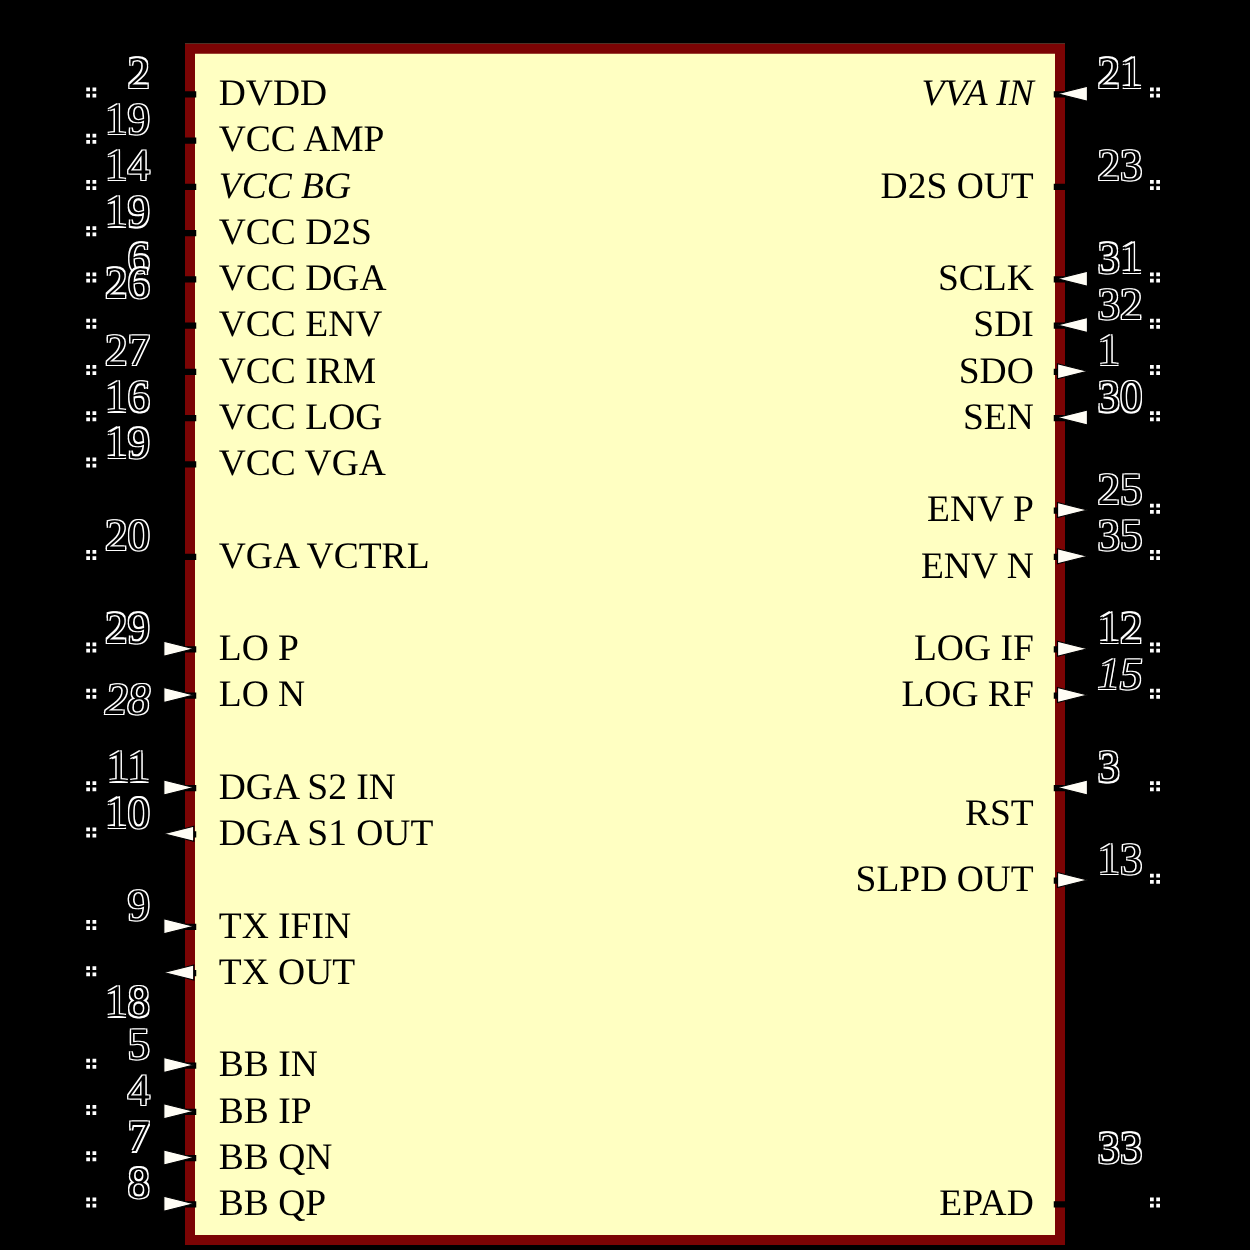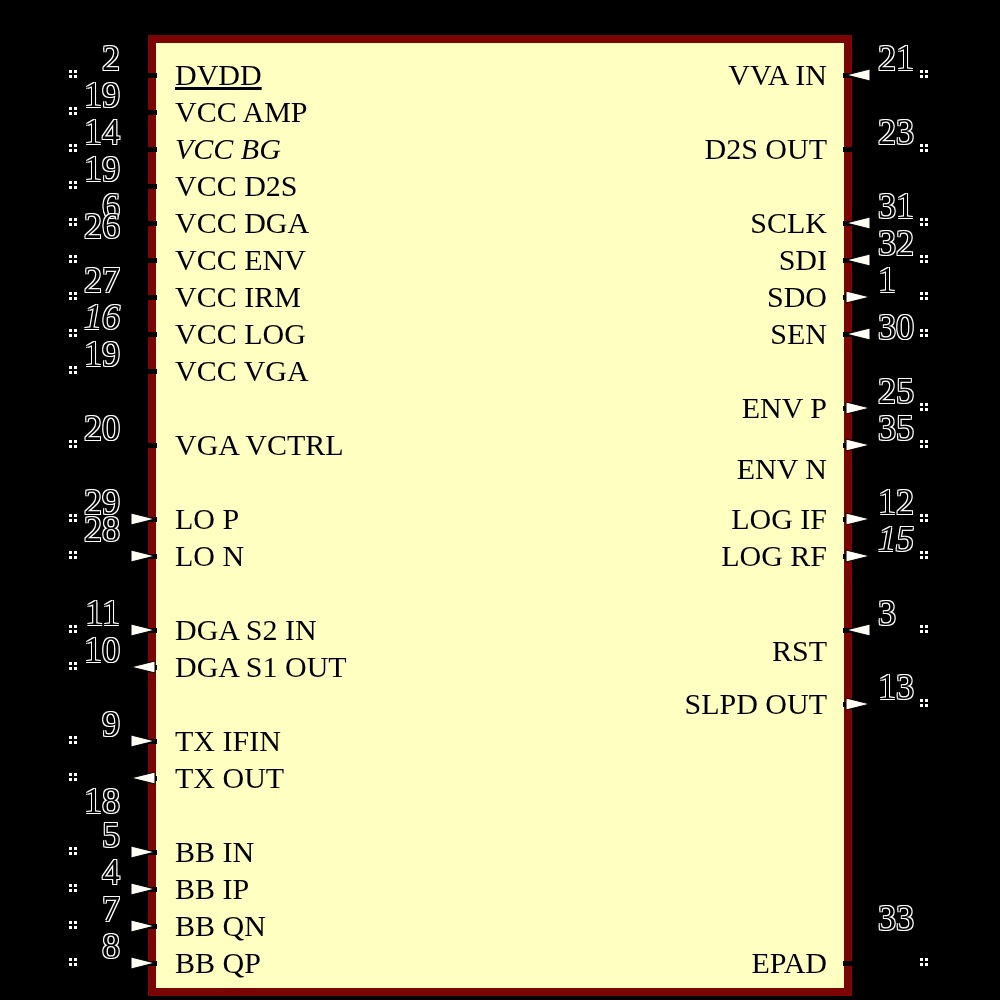--- a/index.html
+++ b/index.html
@@ -48,21 +48,21 @@
 </style>
 </head>
 <body>
 
 <div id="stage">
   <div class="chip-body"></div>
   <div id="pins">
       <div class="pin-stub" style="left: 139px; top: 73px;"></div>
       <div class="pin-dots" style="left: 69px; top: 70px;"></div>
       <div class="pin-number left" style="top: 40px;">2</div>
-      <div class="pin-label left" style="top: 56px; text-decoration: underline;">DVDD</div>
+      <div class="pin-label left" style="top: 56px;">DVDD</div>
       <div class="pin-stub" style="left: 139px; top: 110px;"></div>
       <div class="pin-dots" style="left: 69px; top: 107px;"></div>
       <div class="pin-number left" style="top: 77px;">19</div>
       <div class="pin-label left" style="top: 93px;">VCC AMP</div>
       <div class="pin-stub" style="left: 139px; top: 147px;"></div>
       <div class="pin-dots" style="left: 69px; top: 144px;"></div>
       <div class="pin-number left" style="top: 114px;">14</div>
       <div class="pin-label left" style="top: 130px; font-style: italic;">VCC BG</div>
       <div class="pin-stub" style="left: 139px; top: 184px;"></div>
       <div class="pin-dots" style="left: 69px; top: 181px;"></div>
@@ -75,40 +75,40 @@
       <div class="pin-stub" style="left: 139px; top: 258px;"></div>
       <div class="pin-dots" style="left: 69px; top: 255px;"></div>
       <div class="pin-number left" style="top: 208px;">26</div>
       <div class="pin-label left" style="top: 241px;">VCC ENV</div>
       <div class="pin-stub" style="left: 139px; top: 295px;"></div>
       <div class="pin-dots" style="left: 69px; top: 292px;"></div>
       <div class="pin-number left" style="top: 262px;">27</div>
       <div class="pin-label left" style="top: 278px;">VCC IRM</div>
       <div class="pin-stub" style="left: 139px; top: 332px;"></div>
       <div class="pin-dots" style="left: 69px; top: 329px;"></div>
-      <div class="pin-number left" style="top: 299px; font-style: italic;">16</div>
+      <div class="pin-number left" style="top: 299px;">16</div>
       <div class="pin-label left" style="top: 315px;">VCC LOG</div>
       <div class="pin-stub" style="left: 139px; top: 369px;"></div>
       <div class="pin-dots" style="left: 69px; top: 366px;"></div>
       <div class="pin-number left" style="top: 336px;">19</div>
       <div class="pin-label left" style="top: 352px;">VCC VGA</div>
       <div class="pin-stub" style="left: 139px; top: 443px;"></div>
       <div class="pin-dots" style="left: 69px; top: 440px;"></div>
       <div class="pin-number left" style="top: 410px;">20</div>
       <div class="pin-label left" style="top: 426px;">VGA VCTRL</div>
       <div class="pin-stub" style="left: 139px; top: 517px;"></div>
       <div class="pin-dots" style="left: 69px; top: 514px;"></div>
       <div class="pin-number left" style="top: 484px;">29</div>
       <div class="pin-label left" style="top: 500px;">LO P</div>
       <div class="pin-arrow" style="left: 130px; top: 512px;"><svg width="26" height="14" viewBox="0 0 26 14">
           <polygon points="1,1 25,7 1,13" fill="#FFFDF5" stroke="#000000" stroke-width="1"></polygon>
         </svg></div>
       <div class="pin-stub" style="left: 139px; top: 554px;"></div>
       <div class="pin-dots" style="left: 69px; top: 551px;"></div>
-      <div class="pin-number left" style="top: 511px;">28</div>
+      <div class="pin-number left" style="top: 541px; font-style: italic;">28</div>
       <div class="pin-label left" style="top: 537px;">LO N</div>
       <div class="pin-arrow" style="left: 130px; top: 549px;"><svg width="26" height="14" viewBox="0 0 26 14">
           <polygon points="1,1 25,7 1,13" fill="#FFFDF5" stroke="#000000" stroke-width="1"></polygon>
         </svg></div>
       <div class="pin-stub" style="left: 139px; top: 628px;"></div>
       <div class="pin-dots" style="left: 69px; top: 625px;"></div>
       <div class="pin-number left" style="top: 595px;">11</div>
       <div class="pin-label left" style="top: 611px;">DGA S2 IN</div>
       <div class="pin-arrow" style="left: 130px; top: 623px;"><svg width="26" height="14" viewBox="0 0 26 14">
           <polygon points="1,1 25,7 1,13" fill="#FFFDF5" stroke="#000000" stroke-width="1"></polygon>
@@ -158,21 +158,21 @@
       <div class="pin-stub" style="left: 139px; top: 961px;"></div>
       <div class="pin-dots" style="left: 69px; top: 958px;"></div>
       <div class="pin-number left" style="top: 928px;">8</div>
       <div class="pin-label left" style="top: 944px;">BB QP</div>
       <div class="pin-arrow" style="left: 130px; top: 956px;"><svg width="26" height="14" viewBox="0 0 26 14">
           <polygon points="1,1 25,7 1,13" fill="#FFFDF5" stroke="#000000" stroke-width="1"></polygon>
         </svg></div>
       <div class="pin-stub" style="left: 843px; top: 73px;"></div>
       <div class="pin-dots" style="left: 920px; top: 70px;"></div>
       <div class="pin-number right" style="top: 40px;">21</div>
-      <div class="pin-label right" style="top: 56px;">VVA IN</div>
+      <div class="pin-label right" style="top: 56px; font-style: italic;">VVA IN</div>
       <div class="pin-arrow" style="left: 845px; top: 68px;"><svg width="26" height="14" viewBox="0 0 26 14">
           <polygon points="25,1 1,7 25,13" fill="#FFFDF5" stroke="#000000" stroke-width="1"></polygon>
         </svg></div>
       <div class="pin-stub" style="left: 843px; top: 147px;"></div>
       <div class="pin-dots" style="left: 920px; top: 144px;"></div>
       <div class="pin-number right" style="top: 114px;">23</div>
       <div class="pin-label right" style="top: 130px;">D2S OUT</div>
       <div class="pin-stub" style="left: 843px; top: 221px;"></div>
       <div class="pin-dots" style="left: 920px; top: 218px;"></div>
       <div class="pin-number right" style="top: 188px;">31</div>
@@ -189,36 +189,36 @@
         </svg></div>
       <div class="pin-stub" style="left: 843px; top: 295px;"></div>
       <div class="pin-dots" style="left: 920px; top: 292px;"></div>
       <div class="pin-number right" style="top: 262px;">1</div>
       <div class="pin-label right" style="top: 278px;">SDO</div>
       <div class="pin-arrow" style="left: 845px; top: 290px;"><svg width="26" height="14" viewBox="0 0 26 14">
           <polygon points="1,1 25,7 1,13" fill="#FFFDF5" stroke="#000000" stroke-width="1"></polygon>
         </svg></div>
       <div class="pin-stub" style="left: 843px; top: 332px;"></div>
       <div class="pin-dots" style="left: 920px; top: 329px;"></div>
-      <div class="pin-number right" style="top: 309px;">30</div>
+      <div class="pin-number right" style="top: 299px;">30</div>
       <div class="pin-label right" style="top: 315px;">SEN</div>
       <div class="pin-arrow" style="left: 845px; top: 327px;"><svg width="26" height="14" viewBox="0 0 26 14">
           <polygon points="25,1 1,7 25,13" fill="#FFFDF5" stroke="#000000" stroke-width="1"></polygon>
         </svg></div>
       <div class="pin-stub" style="left: 843px; top: 406px;"></div>
       <div class="pin-dots" style="left: 920px; top: 403px;"></div>
       <div class="pin-number right" style="top: 373px;">25</div>
       <div class="pin-label right" style="top: 389px;">ENV P</div>
       <div class="pin-arrow" style="left: 845px; top: 401px;"><svg width="26" height="14" viewBox="0 0 26 14">
           <polygon points="1,1 25,7 1,13" fill="#FFFDF5" stroke="#000000" stroke-width="1"></polygon>
         </svg></div>
       <div class="pin-stub" style="left: 843px; top: 443px;"></div>
       <div class="pin-dots" style="left: 920px; top: 440px;"></div>
       <div class="pin-number right" style="top: 410px;">35</div>
-      <div class="pin-label right" style="top: 450px;">ENV N</div>
+      <div class="pin-label right" style="top: 434px;">ENV N</div>
       <div class="pin-arrow" style="left: 845px; top: 438px;"><svg width="26" height="14" viewBox="0 0 26 14">
           <polygon points="1,1 25,7 1,13" fill="#FFFDF5" stroke="#000000" stroke-width="1"></polygon>
         </svg></div>
       <div class="pin-stub" style="left: 843px; top: 517px;"></div>
       <div class="pin-dots" style="left: 920px; top: 514px;"></div>
       <div class="pin-number right" style="top: 484px;">12</div>
       <div class="pin-label right" style="top: 500px;">LOG IF</div>
       <div class="pin-arrow" style="left: 845px; top: 512px;"><svg width="26" height="14" viewBox="0 0 26 14">
           <polygon points="1,1 25,7 1,13" fill="#FFFDF5" stroke="#000000" stroke-width="1"></polygon>
         </svg></div>

